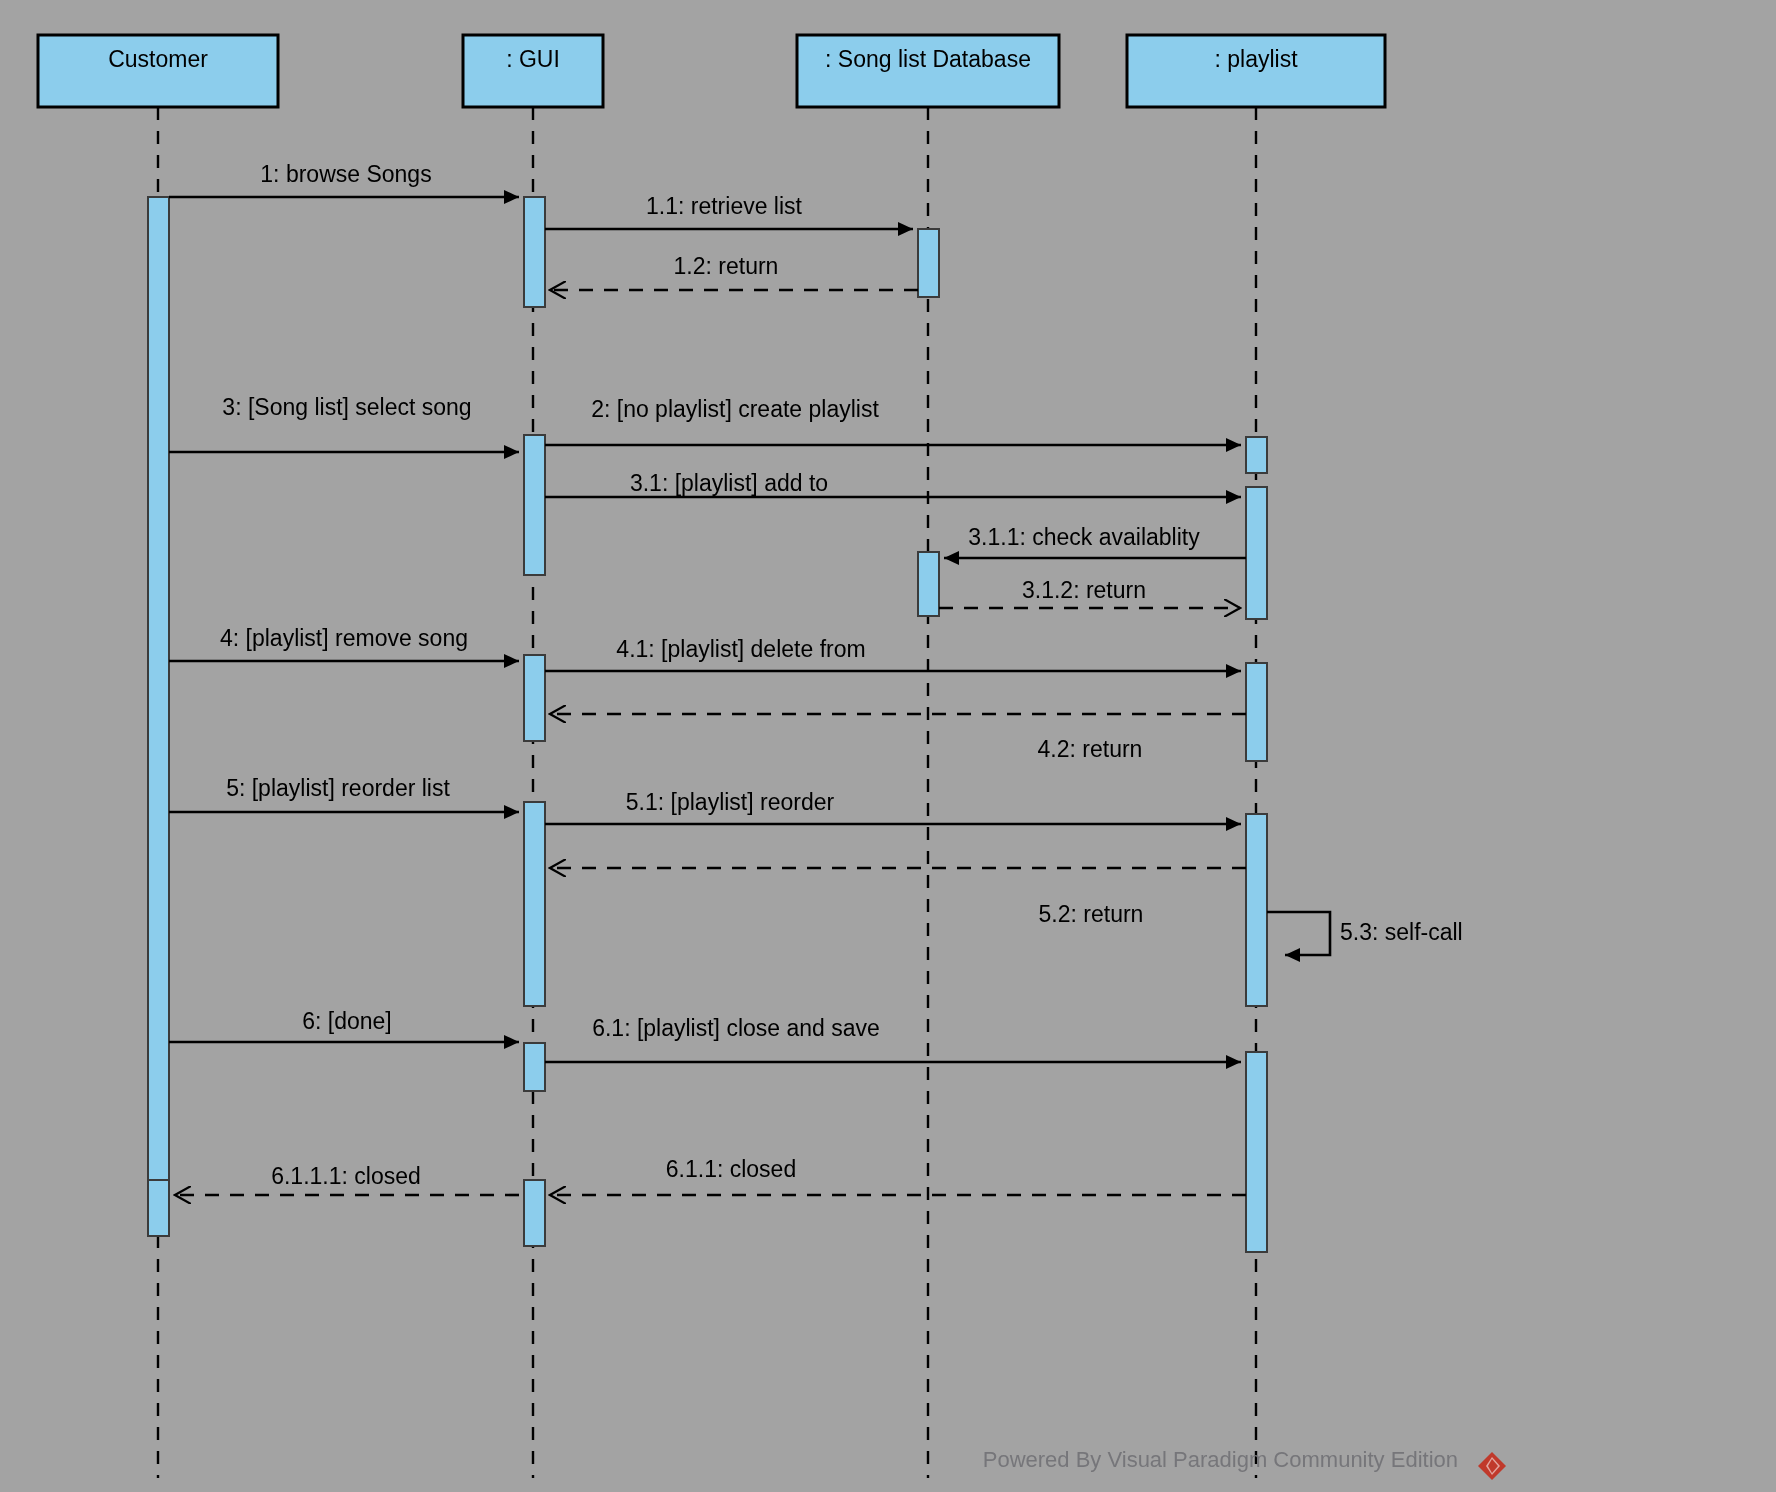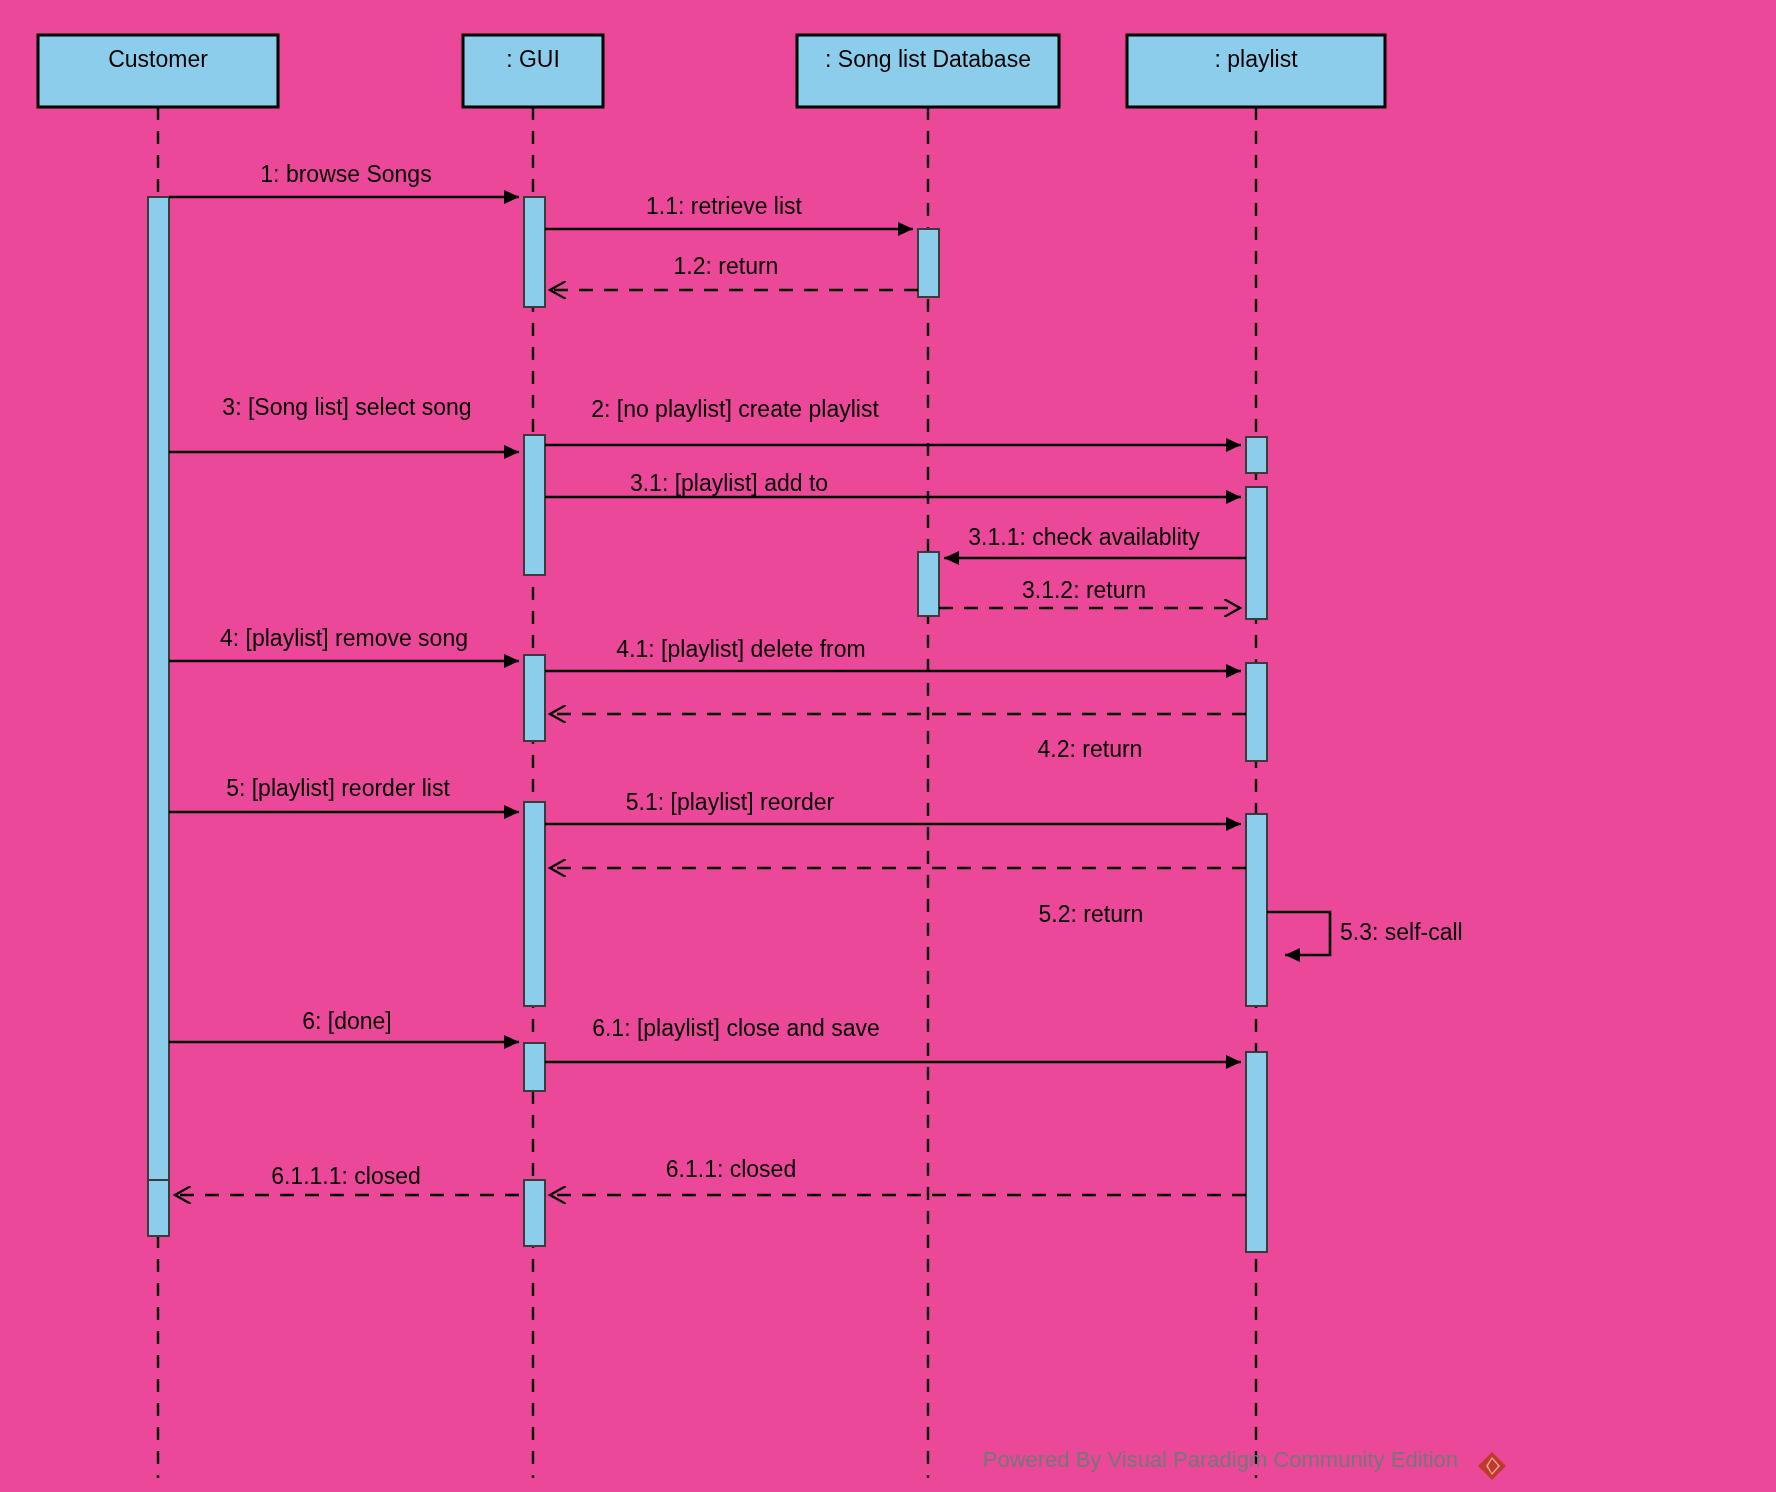--- a/index.html
+++ b/index.html
@@ -7,21 +7,21 @@
     padding: 0;
     background: #ffffff;
   }
   body {
     font-family: "Liberation Sans", sans-serif;
   }
   #canvas {
     position: relative;
     width: 1776px;
     height: 1492px;
-    background: #ec4899;
+    background: #a3a3a3;
     overflow: hidden;
   }
   #diagram-svg {
     position: absolute;
     left: 0;
     top: 0;
   }
   .lifeline-label {
     font-family: "Liberation Sans", sans-serif;
     font-size: 23px;

